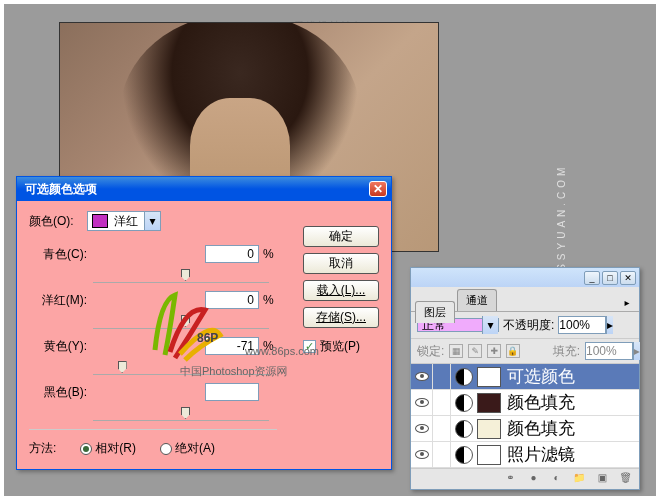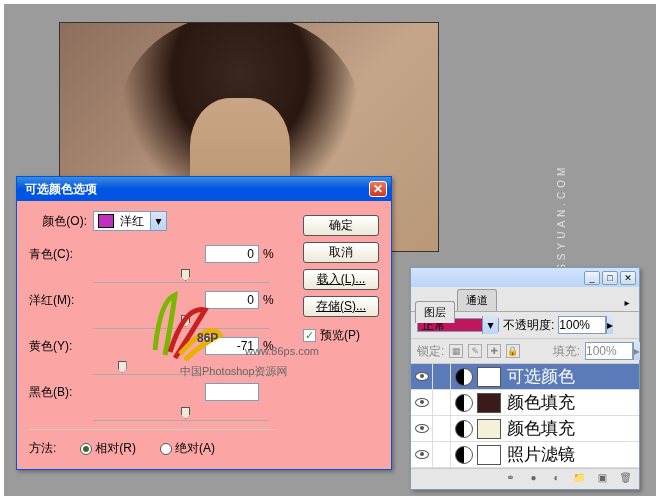--- a/index.html
+++ b/index.html
@@ -12,52 +12,52 @@
 .eye1{left:158px}.eye2{left:198px}
 .watermark-right{position:absolute;right:8px;top:50%;transform:translateY(-50%) rotate(-90deg);transform-origin:center;color:#e0e0e0;font-size:10px;letter-spacing:4px}
 .watermark-top{position:absolute;top:15px;left:50%;transform:translateX(-50%);color:#888;font-size:10px;letter-spacing:2px;pointer-events:none}
 
 .dialog{position:absolute;top:176px;left:16px;width:376px;background:#fca5a5;border:1px solid #0054e3;box-shadow:2px 2px 4px rgba(0,0,0,.3)}
 .titlebar{height:24px;background:linear-gradient(180deg,#3c8cde 0%,#0054e3 50%,#0054e3 100%);color:#fff;display:flex;align-items:center;padding:0 4px;justify-content:space-between}
 .titlebar-text{font-weight:bold;padding-left:4px}
 .close-btn{width:18px;height:16px;background:linear-gradient(180deg,#f07860 0%,#c83820 100%);border:1px solid #fff;border-radius:3px;color:#fff;display:flex;align-items:center;justify-content:center;font-weight:bold;cursor:pointer}
 .dialog-body{padding:10px 12px 12px;position:relative}
 .color-row{display:flex;align-items:center;margin-bottom:14px}
-.color-row label{width:58px;text-align:right;margin-right:6px}
+.color-row label{width:58px;}
 .color-select{display:flex;align-items:center;border:1px solid #7f9db9;background:#fff;height:20px}
 .swatch{width:16px;height:14px;background:#c030c0;border:1px solid #000;margin:0 4px}
 .select-text{padding:0 6px 0 2px}
 .select-arrow{width:16px;height:18px;background:linear-gradient(180deg,#d7e5f7 0%,#bcd4f6 100%);border-left:1px solid #7f9db9;display:flex;align-items:center;justify-content:center;cursor:pointer}
 .slider-row{display:flex;align-items:center;margin-bottom:6px}
-.slider-row label{width:58px;margin-right:6px}
+.slider-row label{width:58px;text-align:right;margin-right:6px}
 .slider-row .val{width:54px;height:18px;border:1px solid #7f9db9;background:#fff;text-align:right;padding:0 4px;margin-left:auto}
 .slider-row .pct{margin-left:4px;width:14px}
 .slider-track{height:14px;margin:0 0 8px 64px;width:176px;position:relative;border-bottom:1px solid #aaa}
 .slider-thumb{position:absolute;top:0;width:9px;height:12px;background:#ece9d8;border:1px solid #555;clip-path:polygon(0 0,100% 0,100% 60%,50% 100%,0 60%)}
 .method-row{margin-top:6px;display:flex;align-items:center;gap:24px;border-top:1px solid #ccc;padding-top:10px}
 .radio{width:12px;height:12px;border:1px solid #555;border-radius:50%;background:#fff;display:inline-block;vertical-align:middle;margin-right:3px;position:relative}
 .radio.checked::after{content:"";position:absolute;top:2px;left:2px;width:6px;height:6px;background:#3a6a3a;border-radius:50%}
-.btn-col{position:absolute;top:14px;right:12px;width:76px;display:flex;flex-direction:column;gap:6px}
+.btn-col{position:absolute;top:25px;right:12px;width:76px;display:flex;flex-direction:column;gap:6px}
 .winbtn{height:21px;background:linear-gradient(180deg,#fff 0%,#ece9d8 100%);border:1px solid #555;border-radius:3px;cursor:pointer;text-align:center;line-height:19px}
 .checkbox-row{display:flex;align-items:center;margin-top:4px}
 .chk{width:13px;height:13px;border:1px solid #7f9db9;background:#fff;margin-right:4px;color:#3a8a3a;font-size:11px;text-align:center;line-height:10px}
 .logo-86ps{position:absolute;left:135px;top:280px;pointer-events:none}
 .logo-url{position:absolute;left:245px;top:345px;color:#666;font-size:11px;pointer-events:none}
 .logo-sub{position:absolute;left:180px;top:364px;color:#666;font-size:11px;pointer-events:none}
 
 .layers-panel{position:absolute;top:267px;left:410px;width:230px;background:#e6e6e6;border:1px solid #7f9db9;box-shadow:2px 2px 4px rgba(0,0,0,.3)}
 .lp-titlebar{height:19px;background:linear-gradient(180deg,#cfe4fb 0%,#bcd4f6 100%);display:flex;align-items:center;justify-content:space-between;padding:0 3px}
 .lp-winbtns{display:flex;gap:2px}
 .lp-wb{width:16px;height:14px;background:linear-gradient(180deg,#eef5fc 0%,#cde 100%);border:1px solid #7f9db9;border-radius:2px;font-size:9px;text-align:center;line-height:12px;cursor:pointer}
 .lp-tabs{display:flex;background:#e6e6e6;border-bottom:1px solid #aaa;padding:2px 4px 0;align-items:flex-end}
 .lp-tab{padding:3px 8px;border:1px solid #999;border-bottom:none;background:#d7d7d7;margin-right:2px;border-radius:3px 3px 0 0;cursor:pointer;font-size:11px}
 .lp-tab.active{background:#e6e6e6;position:relative;top:12px}
 .lp-menu{margin-left:auto;width:16px;height:14px;cursor:pointer;font-size:10px;text-align:center}
 .lp-opts{display:flex;align-items:center;padding:4px 6px;gap:4px;border-bottom:1px solid #ccc}
-.lp-select{border:1px solid #7f9db9;background:#be185d;height:14px;display:flex;align-items:center;flex:0 0 82px}
+.lp-select{border:1px solid #7f9db9;background:#f0abfc;height:14px;display:flex;align-items:center;flex:0 0 82px}
 .lp-select .seltxt{flex:1;padding:0 4px}
 .lp-pct{width:48px;height:18px;border:1px solid #7f9db9;background:#fff;display:flex;align-items:center}
 .lp-pct span{flex:1;text-align:right;padding-right:16px}
 .lp-lock{display:flex;align-items:center;padding:3px 6px;gap:5px;border-bottom:1px solid #ccc;color:#888}
 .lock-icon{width:14px;height:14px;border:1px solid #aaa;font-size:9px;text-align:center;line-height:12px}
 .lp-layers{background:#fff;max-height:120px;overflow:hidden}
 .layer-row{display:flex;align-items:center;height:26px;border-bottom:1px solid #ddd}
 .layer-row.sel{background:#5a7ab8;color:#fff}
 .eye{width:22px;height:26px;border-right:1px solid #ddd;display:flex;align-items:center;justify-content:center;cursor:pointer}
 .eye-icon{width:14px;height:9px;border:1px solid #555;border-radius:50%;position:relative;background:#fff}

